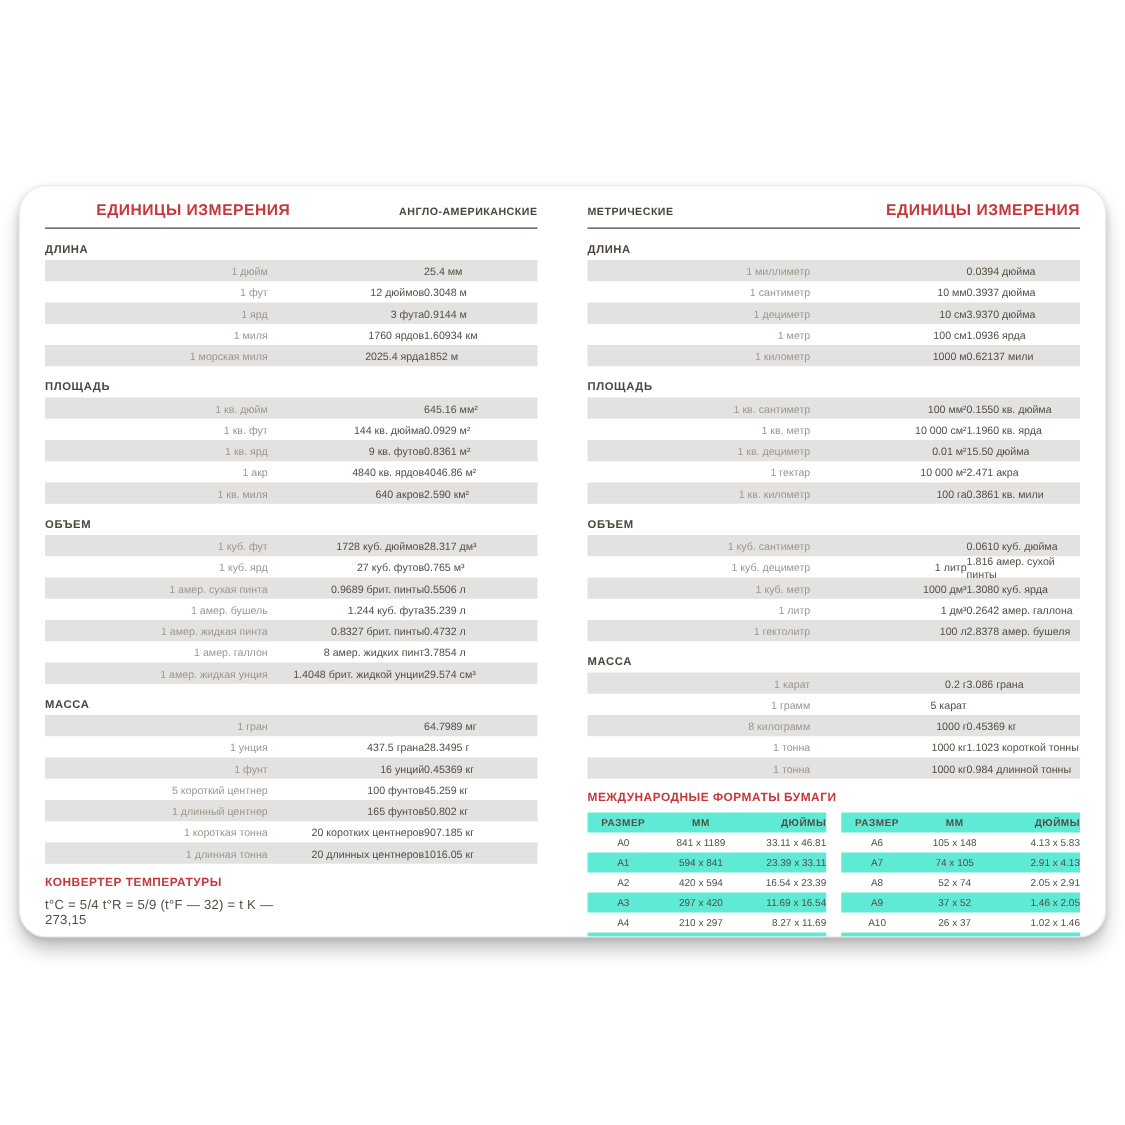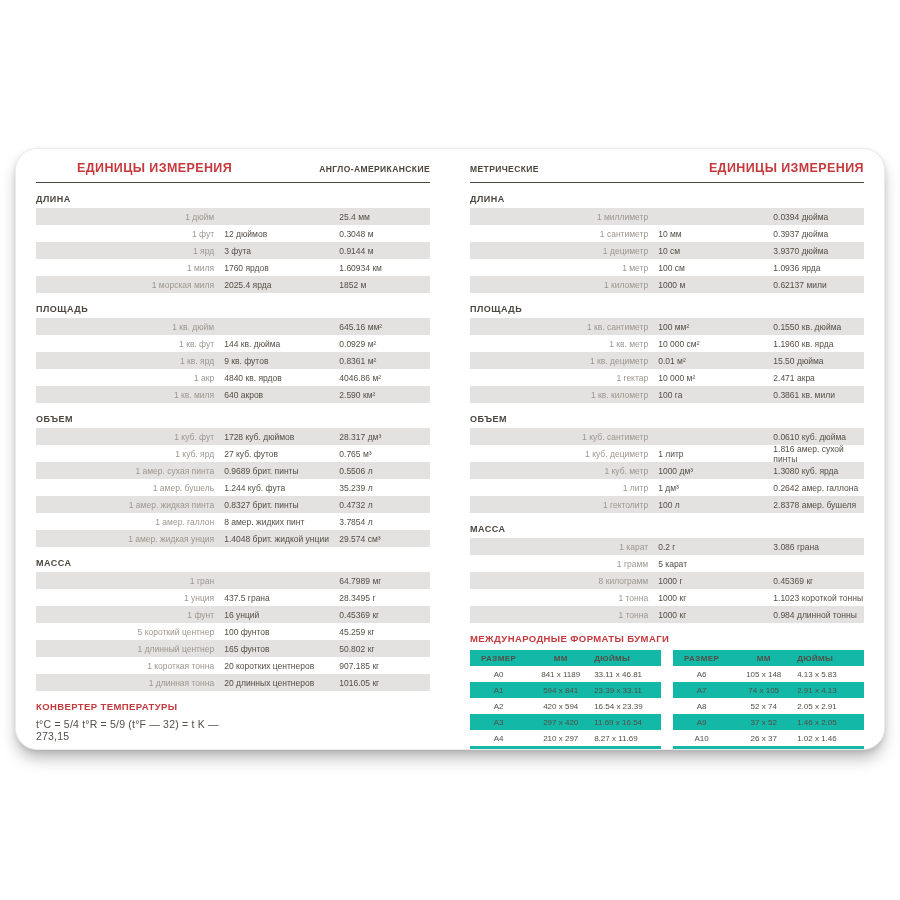--- a/index.html
+++ b/index.html
@@ -14,37 +14,37 @@
   .page { width:50%; padding:12px 20px 0 20px; }
   .page-header { display:flex; justify-content:space-between; align-items:baseline; }
   .page-title { font-size:12.5px; font-weight:bold; color:#c5393d; letter-spacing:0.4px;padding-left:41px; }
   .page-subtitle { font-size:8.5px; font-weight:bold; color:#4c463e; letter-spacing:0.4px; }
   .rule { border-bottom:1.6px solid #4c463e; margin-top:7px; }
   .section { margin-top:11px; }
   .section-label { font-size:9px; font-weight:bold; color:#4c463e; letter-spacing:0.5px; margin-bottom:4px; }
   .row { display:flex; align-items:center; height:17px; font-size:8.5px; }
   .row.alt { background:#e4e2e0; }
   .c1 { width:41%; text-align:right; padding-right:10px; color:#9c968f;margin-left:44px; }
-  .c2 { width:33%; text-align:left; color:#544e46; }
+  .c2 { width:33%; text-align:right; color:#544e46; }
   .c3 { width:26%; text-align:left; color:#544e46; }
   .temp-block { margin-top:10px; }
   .temp-title { font-size:9.5px; font-weight:bold; color:#c5393d; letter-spacing:0.4px; margin-bottom:6px; }
   .temp-body { display:flex; }
   .temp-formula { flex:0 0 54%; font-size:10.5px; font-weight:normal; color:#544e46; letter-spacing:0.2px; }
   .temp-notes { flex:1; font-size:7.5px; color:#544e46; line-height:9.5px; }
   .paper-block { margin-top:10px; }
   .paper-title { font-size:9.5px; font-weight:bold; color:#c5393d; letter-spacing:0.4px; margin-bottom:6px; }
   .paper-tables { display:flex; gap:12px; }
   .ptable { flex:1; }
   .prow { display:flex; align-items:center; height:16px; font-size:8px; color:#544e46; }
   .prow.head { font-weight:bold; letter-spacing:0.4px; }
-  .prow.alt { background:#14b8a6; }
+  .prow.alt { background:#5eead4; }
   .pc1 { width:30%; text-align:center; }
   .pc2 { width:35%; text-align:center; }
-  .pc3 { width:35%; text-align:left; }
+  .pc3 { width:35%; text-align:right; }
 </style>
 </head>
 <body>
 
 <div class="canvas">
   <div class="spread">
 
     <div class="page">
       <div class="page-header">
         <span class="page-title">ЕДИНИЦЫ ИЗМЕРЕНИЯ</span>

